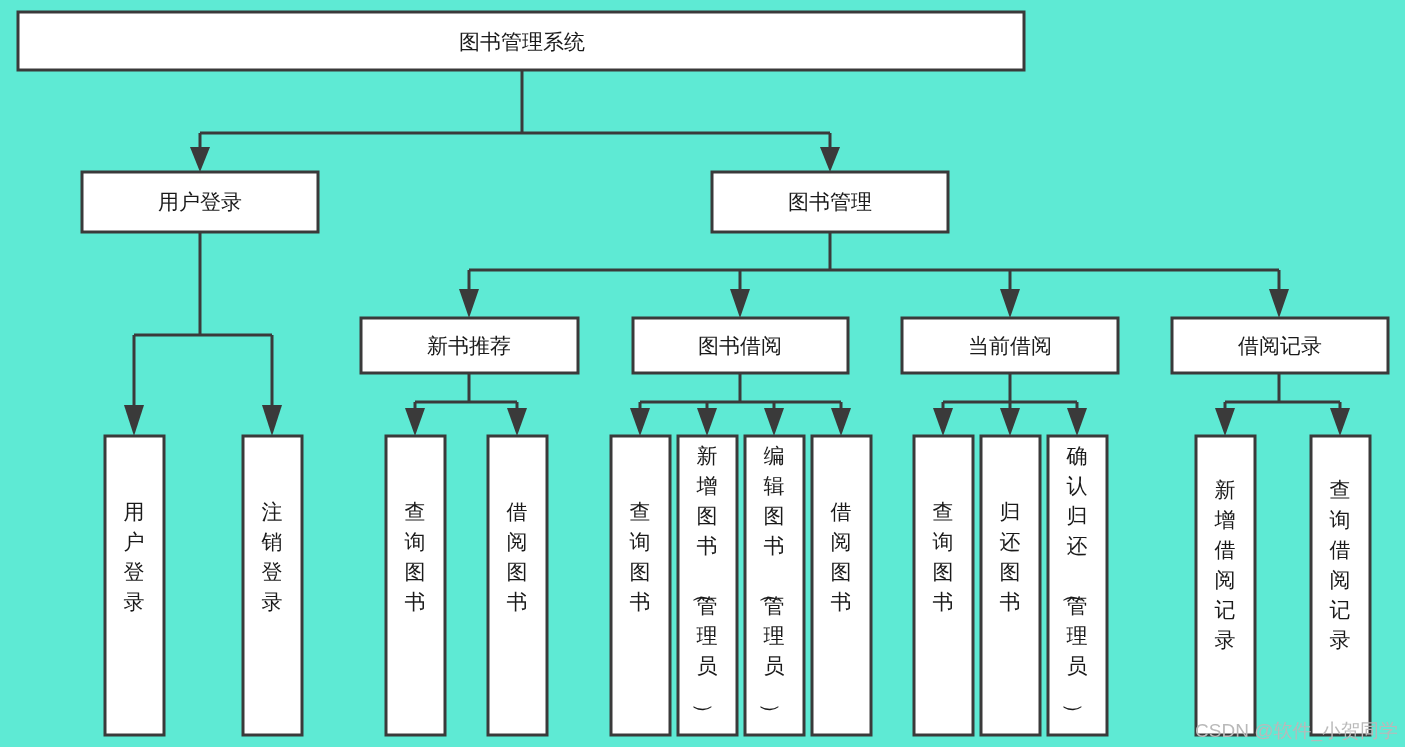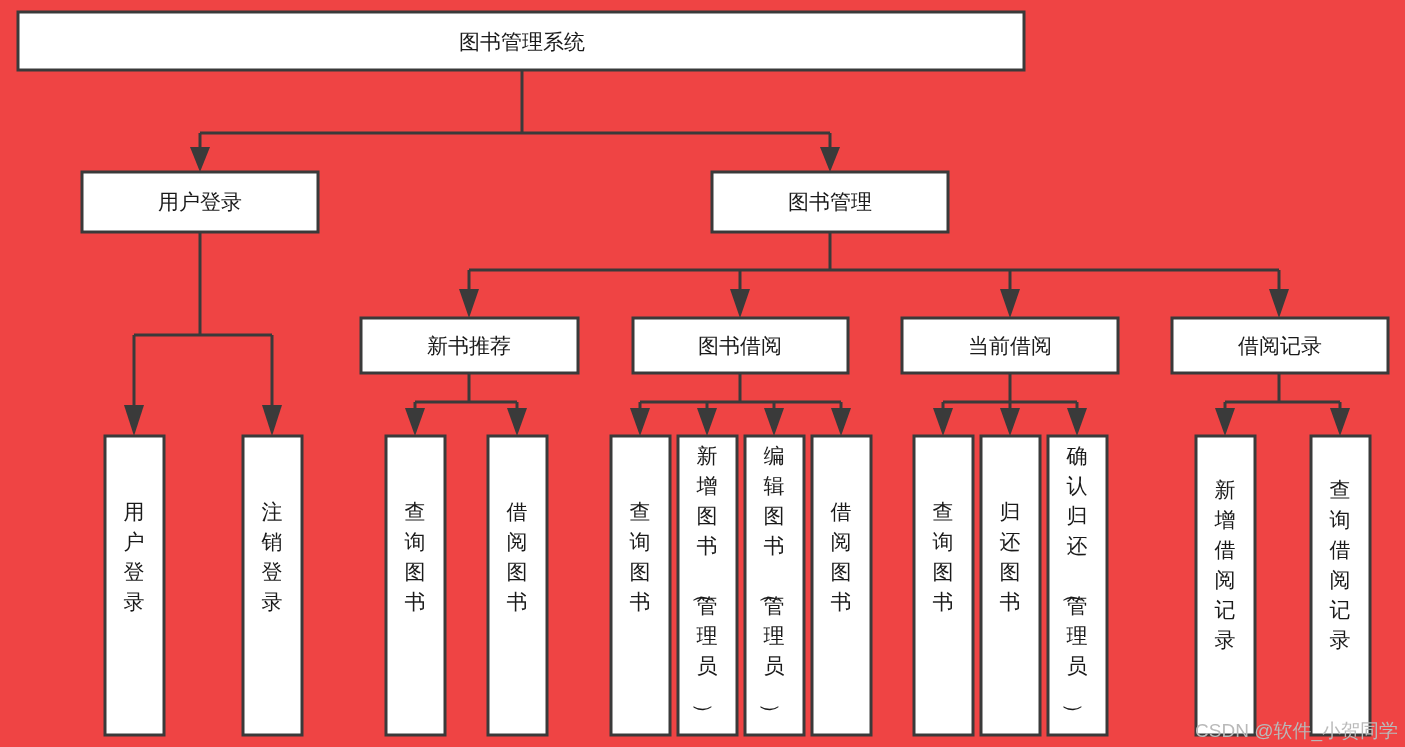--- a/index.html
+++ b/index.html
@@ -10,21 +10,21 @@
   body {
     width: 1405px;
     height: 747px;
     font-family: "Liberation Sans", "DejaVu Sans", sans-serif;
     overflow: hidden;
   }
   #diagram-root {
     position: relative;
     width: 1405px;
     height: 747px;
-    background: #ef4444;
+    background: #5eead4;
   }
   svg.diagram-canvas {
     position: absolute;
     left: 0;
     top: 0;
     width: 1405px;
     height: 747px;
   }
   .node-box {
     fill: #ffffff;

